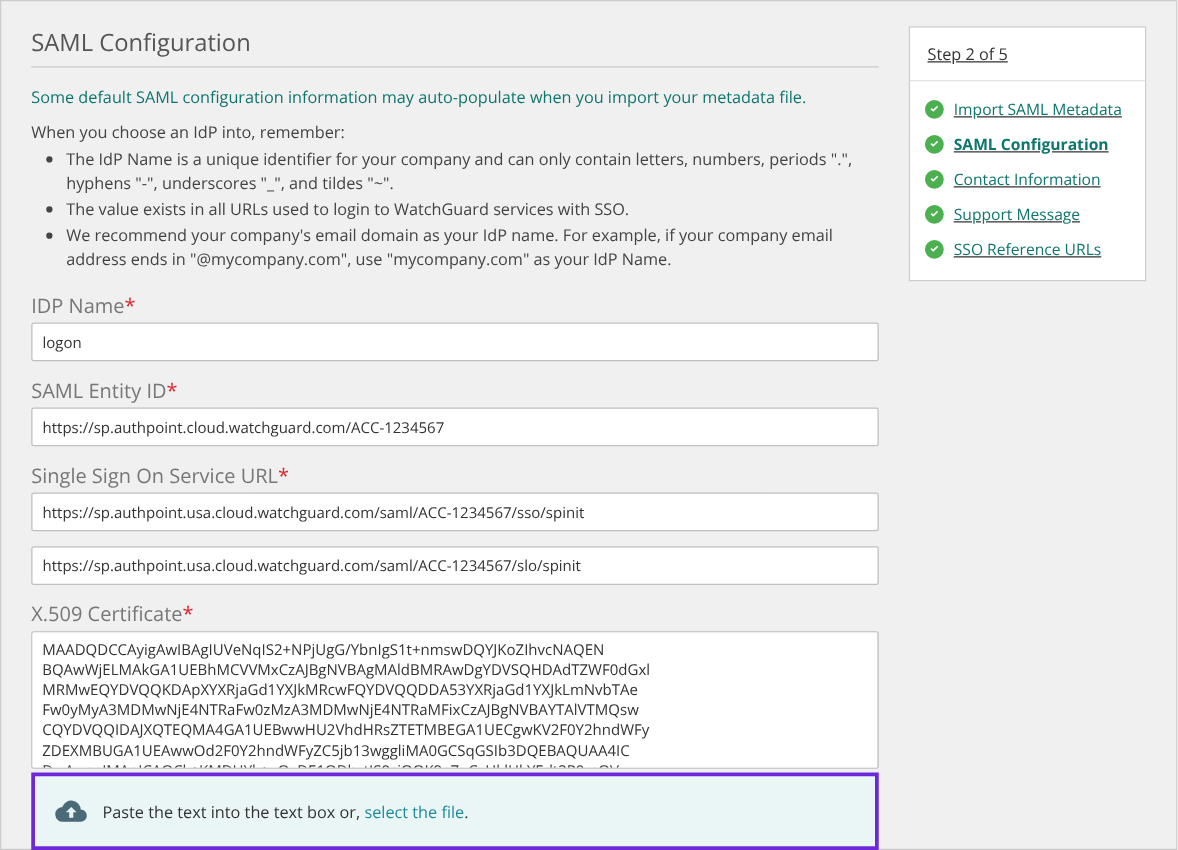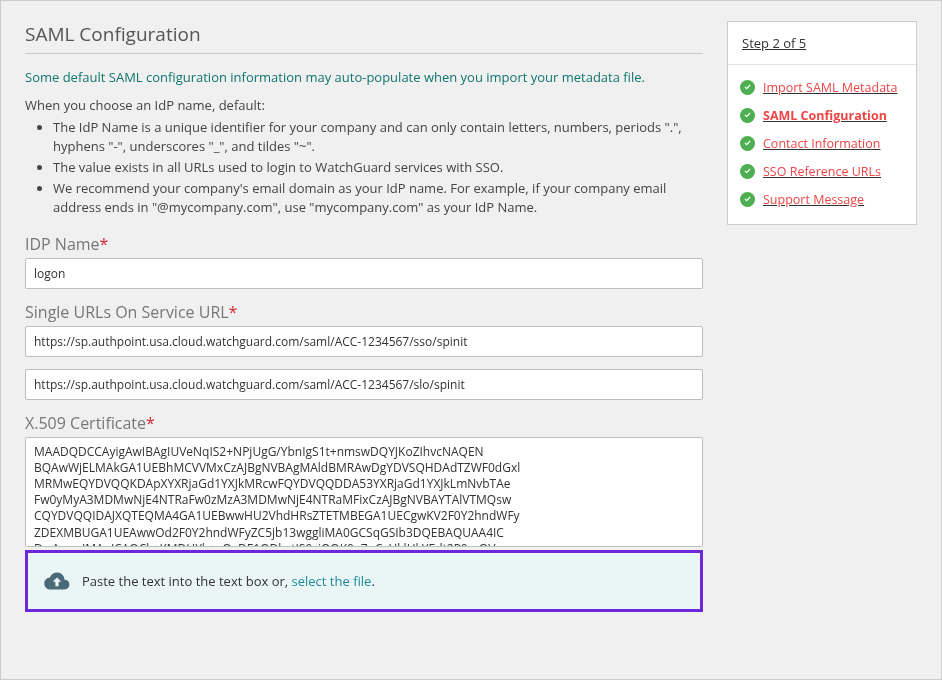--- a/index.html
+++ b/index.html
@@ -114,59 +114,65 @@
     padding: 14px 12px 16px 12px;
     display: flex;
     flex-direction: column;
     gap: 11px;
   }
   .step {
     display: flex;
     align-items: center;
     gap: 8px;
     font-size: 12.5px;
-    color: #ef4444;
+    color: #0f766e;
   }
   .step.active { font-weight: 700; }
   .check {
     width: 15px; height: 15px; flex: 0 0 auto;
     border-radius: 50%;
     background: #4caf50;
     display: inline-flex;
     align-items: center;
     justify-content: center;
   }
   .check svg { width: 9px; height: 9px; }
 </style>
 </head>
 <body>
 
 <div class="page">
   <div class="main">
     <h1 class="page-title">SAML Configuration</h1>
 
     <p class="intro">Some default SAML configuration information may auto-populate when you import your metadata file.</p>
-    <p class="remember">When you choose an IdP name, default:</p>
+    <p class="remember">When you choose an IdP into, remember:</p>
     <ul class="guidelines">
       <li>The IdP Name is a unique identifier for your company and can only contain letters, numbers, periods ".", hyphens "-", underscores "_", and tildes "~".</li>
       <li>The value exists in all URLs used to login to WatchGuard services with SSO.</li>
       <li>We recommend your company's email domain as your IdP name. For example, if your company email address ends in "@mycompany.com", use "mycompany.com" as your IdP Name.</li>
     </ul>
 
     <div class="field">
       <label class="field-label">
         <span>IDP Name</span><span class="req">*</span>
       </label>
       <input type="text" value="logon" style="">
     </div>
 
-
-    <div class="field">
-      <label class="field-label">
-        <span>Single URLs On Service URL</span><span class="req">*</span>
+    <div class="field">
+      <label class="field-label">
+        <span>SAML Entity ID</span><span class="req">*</span>
+      </label>
+      <input type="text" value="https://sp.authpoint.cloud.watchguard.com/ACC-1234567" style="">
+    </div>
+
+    <div class="field">
+      <label class="field-label">
+        <span>Single Sign On Service URL</span><span class="req">*</span>
       </label>
       <input type="text" value="https://sp.authpoint.usa.cloud.watchguard.com/saml/ACC-1234567/sso/spinit" style="">
     </div>
 
     <div class="field">
       <input type="text" value="https://sp.authpoint.usa.cloud.watchguard.com/saml/ACC-1234567/slo/spinit" style="">
     </div>
 
     <div class="field" style="margin-bottom:0;">
       <label class="field-label">
@@ -221,26 +227,26 @@
               </svg>
             </span>
             <span>Contact Information</span>
           </div>
           <div class="step">
             <span class="check">
               <svg viewBox="0 0 10 10">
                 <path fill="#fff" d="M4 7.2 1.6 4.8l1-1L4 5.2 7.4 1.8l1 1z"></path>
               </svg>
             </span>
+            <span>Support Message</span>
+          </div>
+          <div class="step">
+            <span class="check">
+              <svg viewBox="0 0 10 10">
+                <path fill="#fff" d="M4 7.2 1.6 4.8l1-1L4 5.2 7.4 1.8l1 1z"></path>
+              </svg>
+            </span>
             <span>SSO Reference URLs</span>
-          </div>
-          <div class="step">
-            <span class="check">
-              <svg viewBox="0 0 10 10">
-                <path fill="#fff" d="M4 7.2 1.6 4.8l1-1L4 5.2 7.4 1.8l1 1z"></path>
-              </svg>
-            </span>
-            <span>Support Message</span>
           </div>
         </div>
     </div>
   </div>
 </div>
 
 </body></html>

